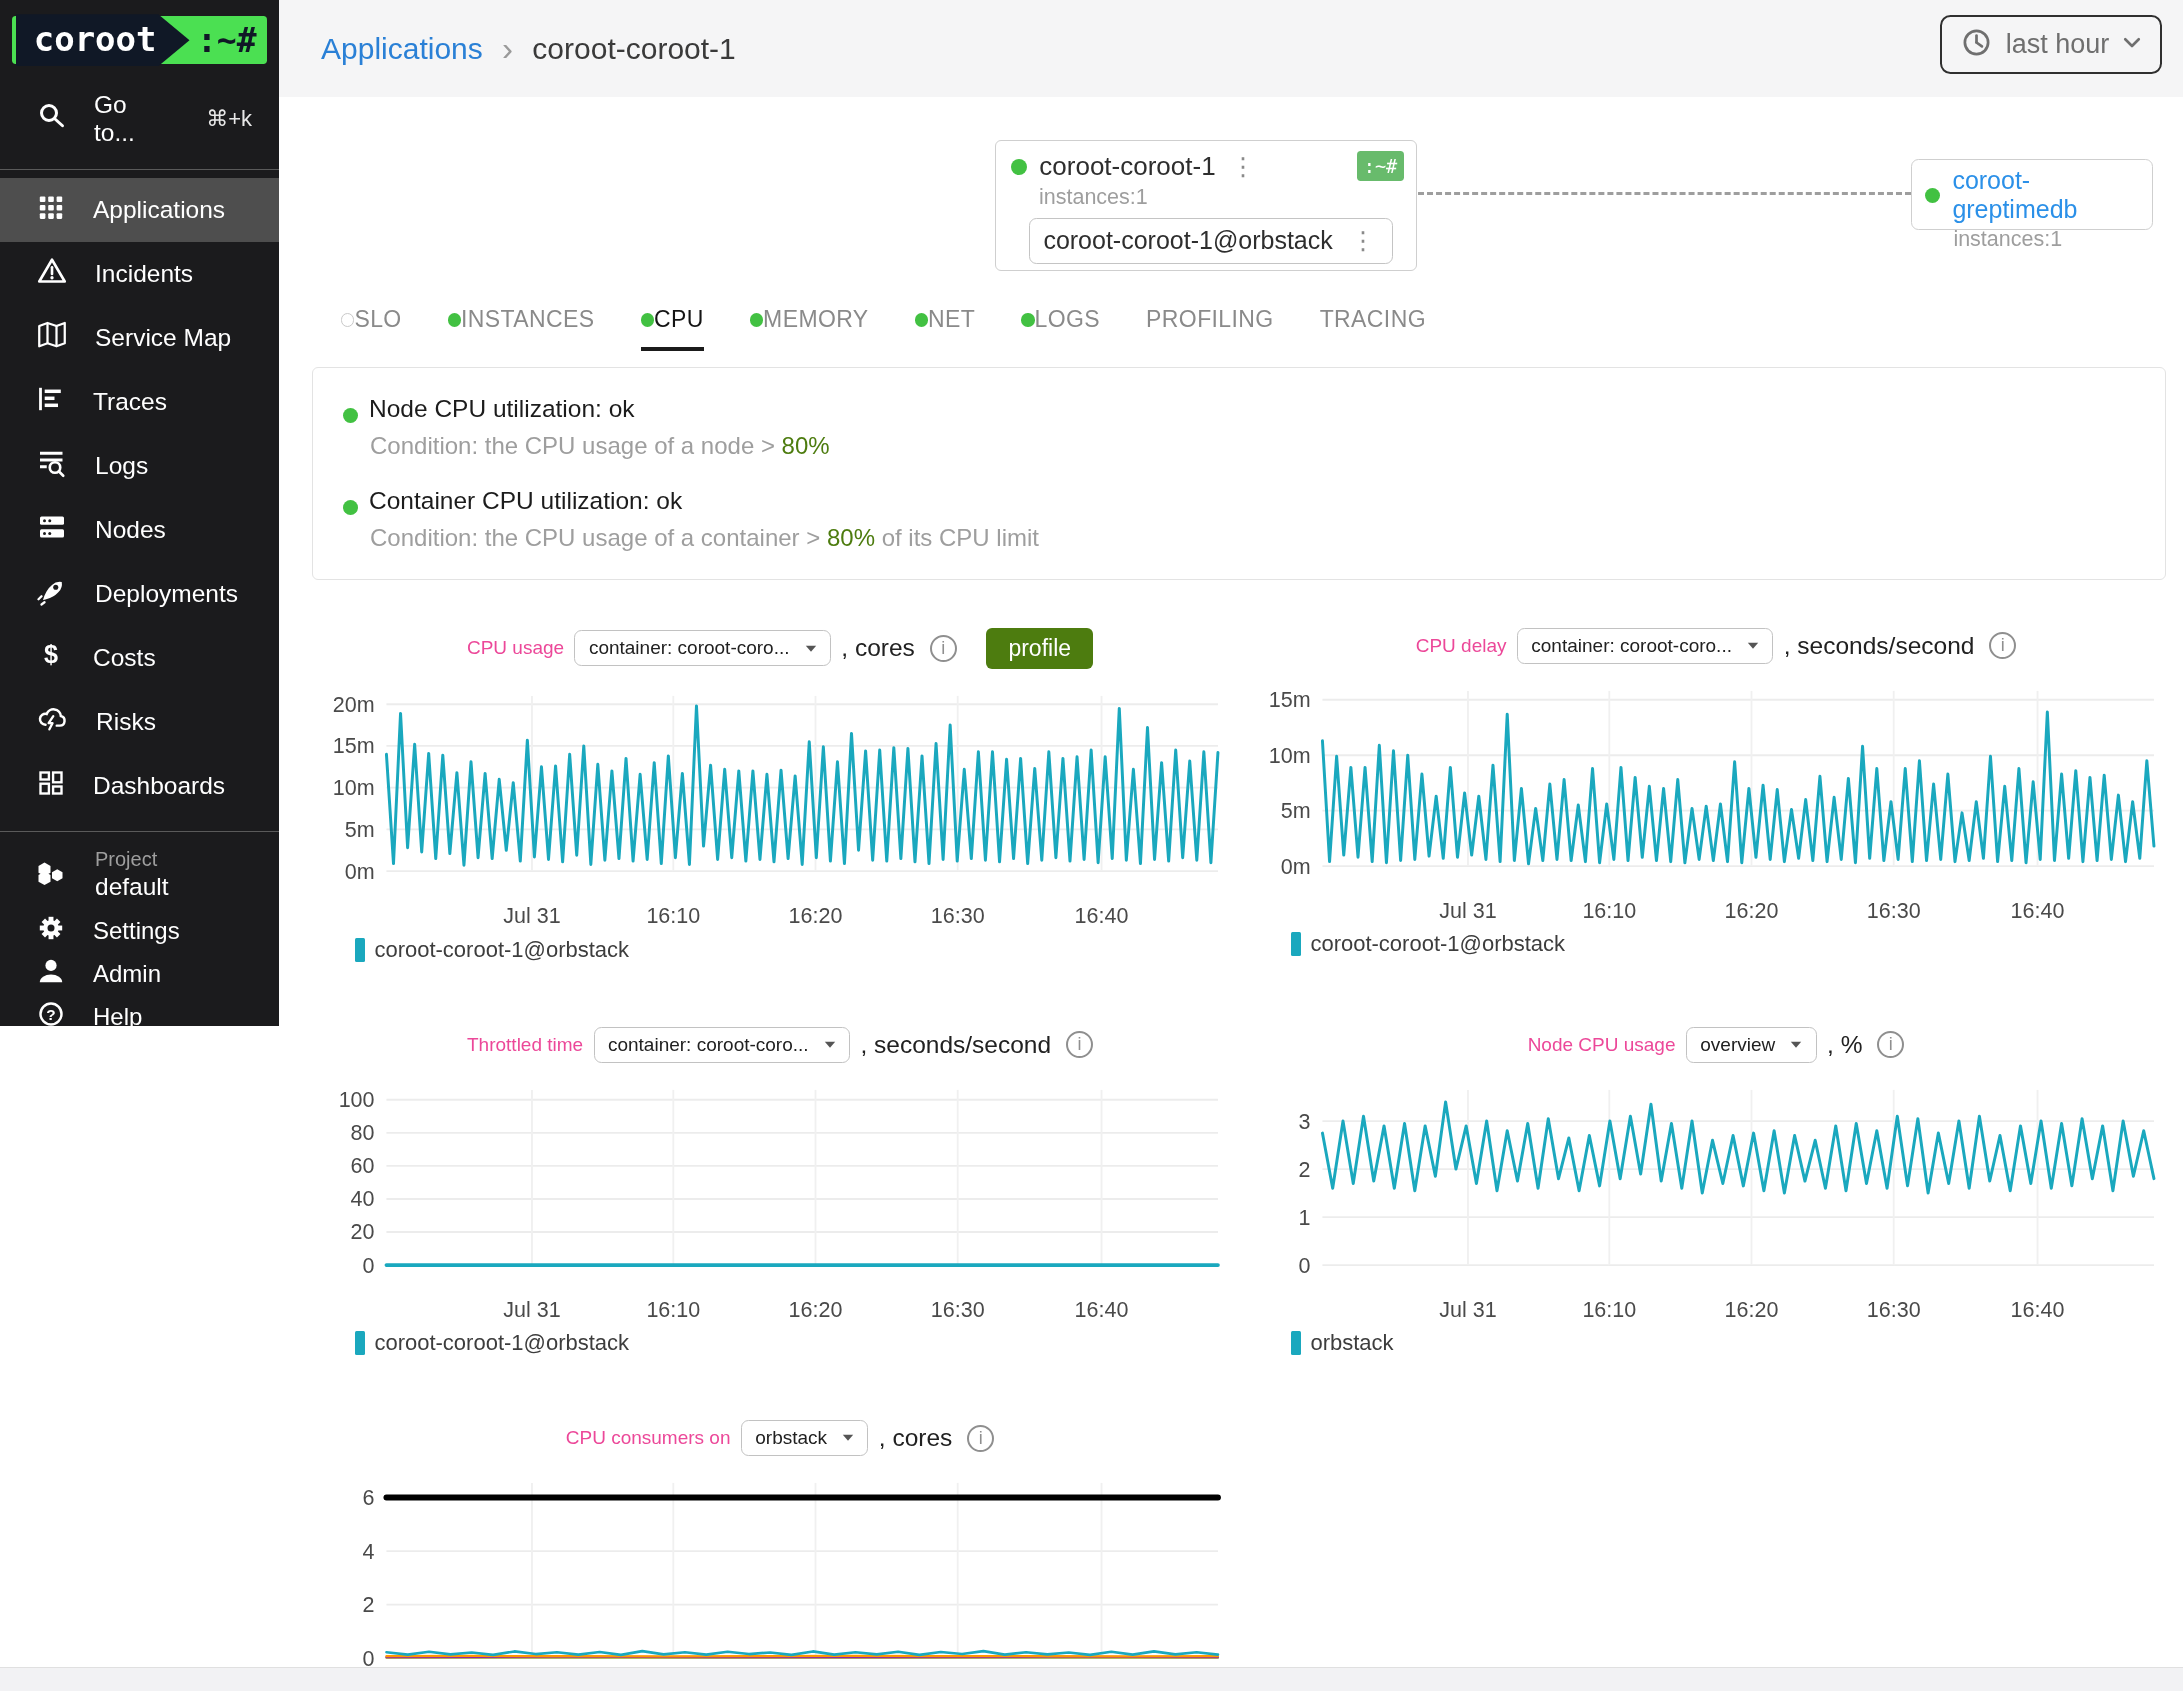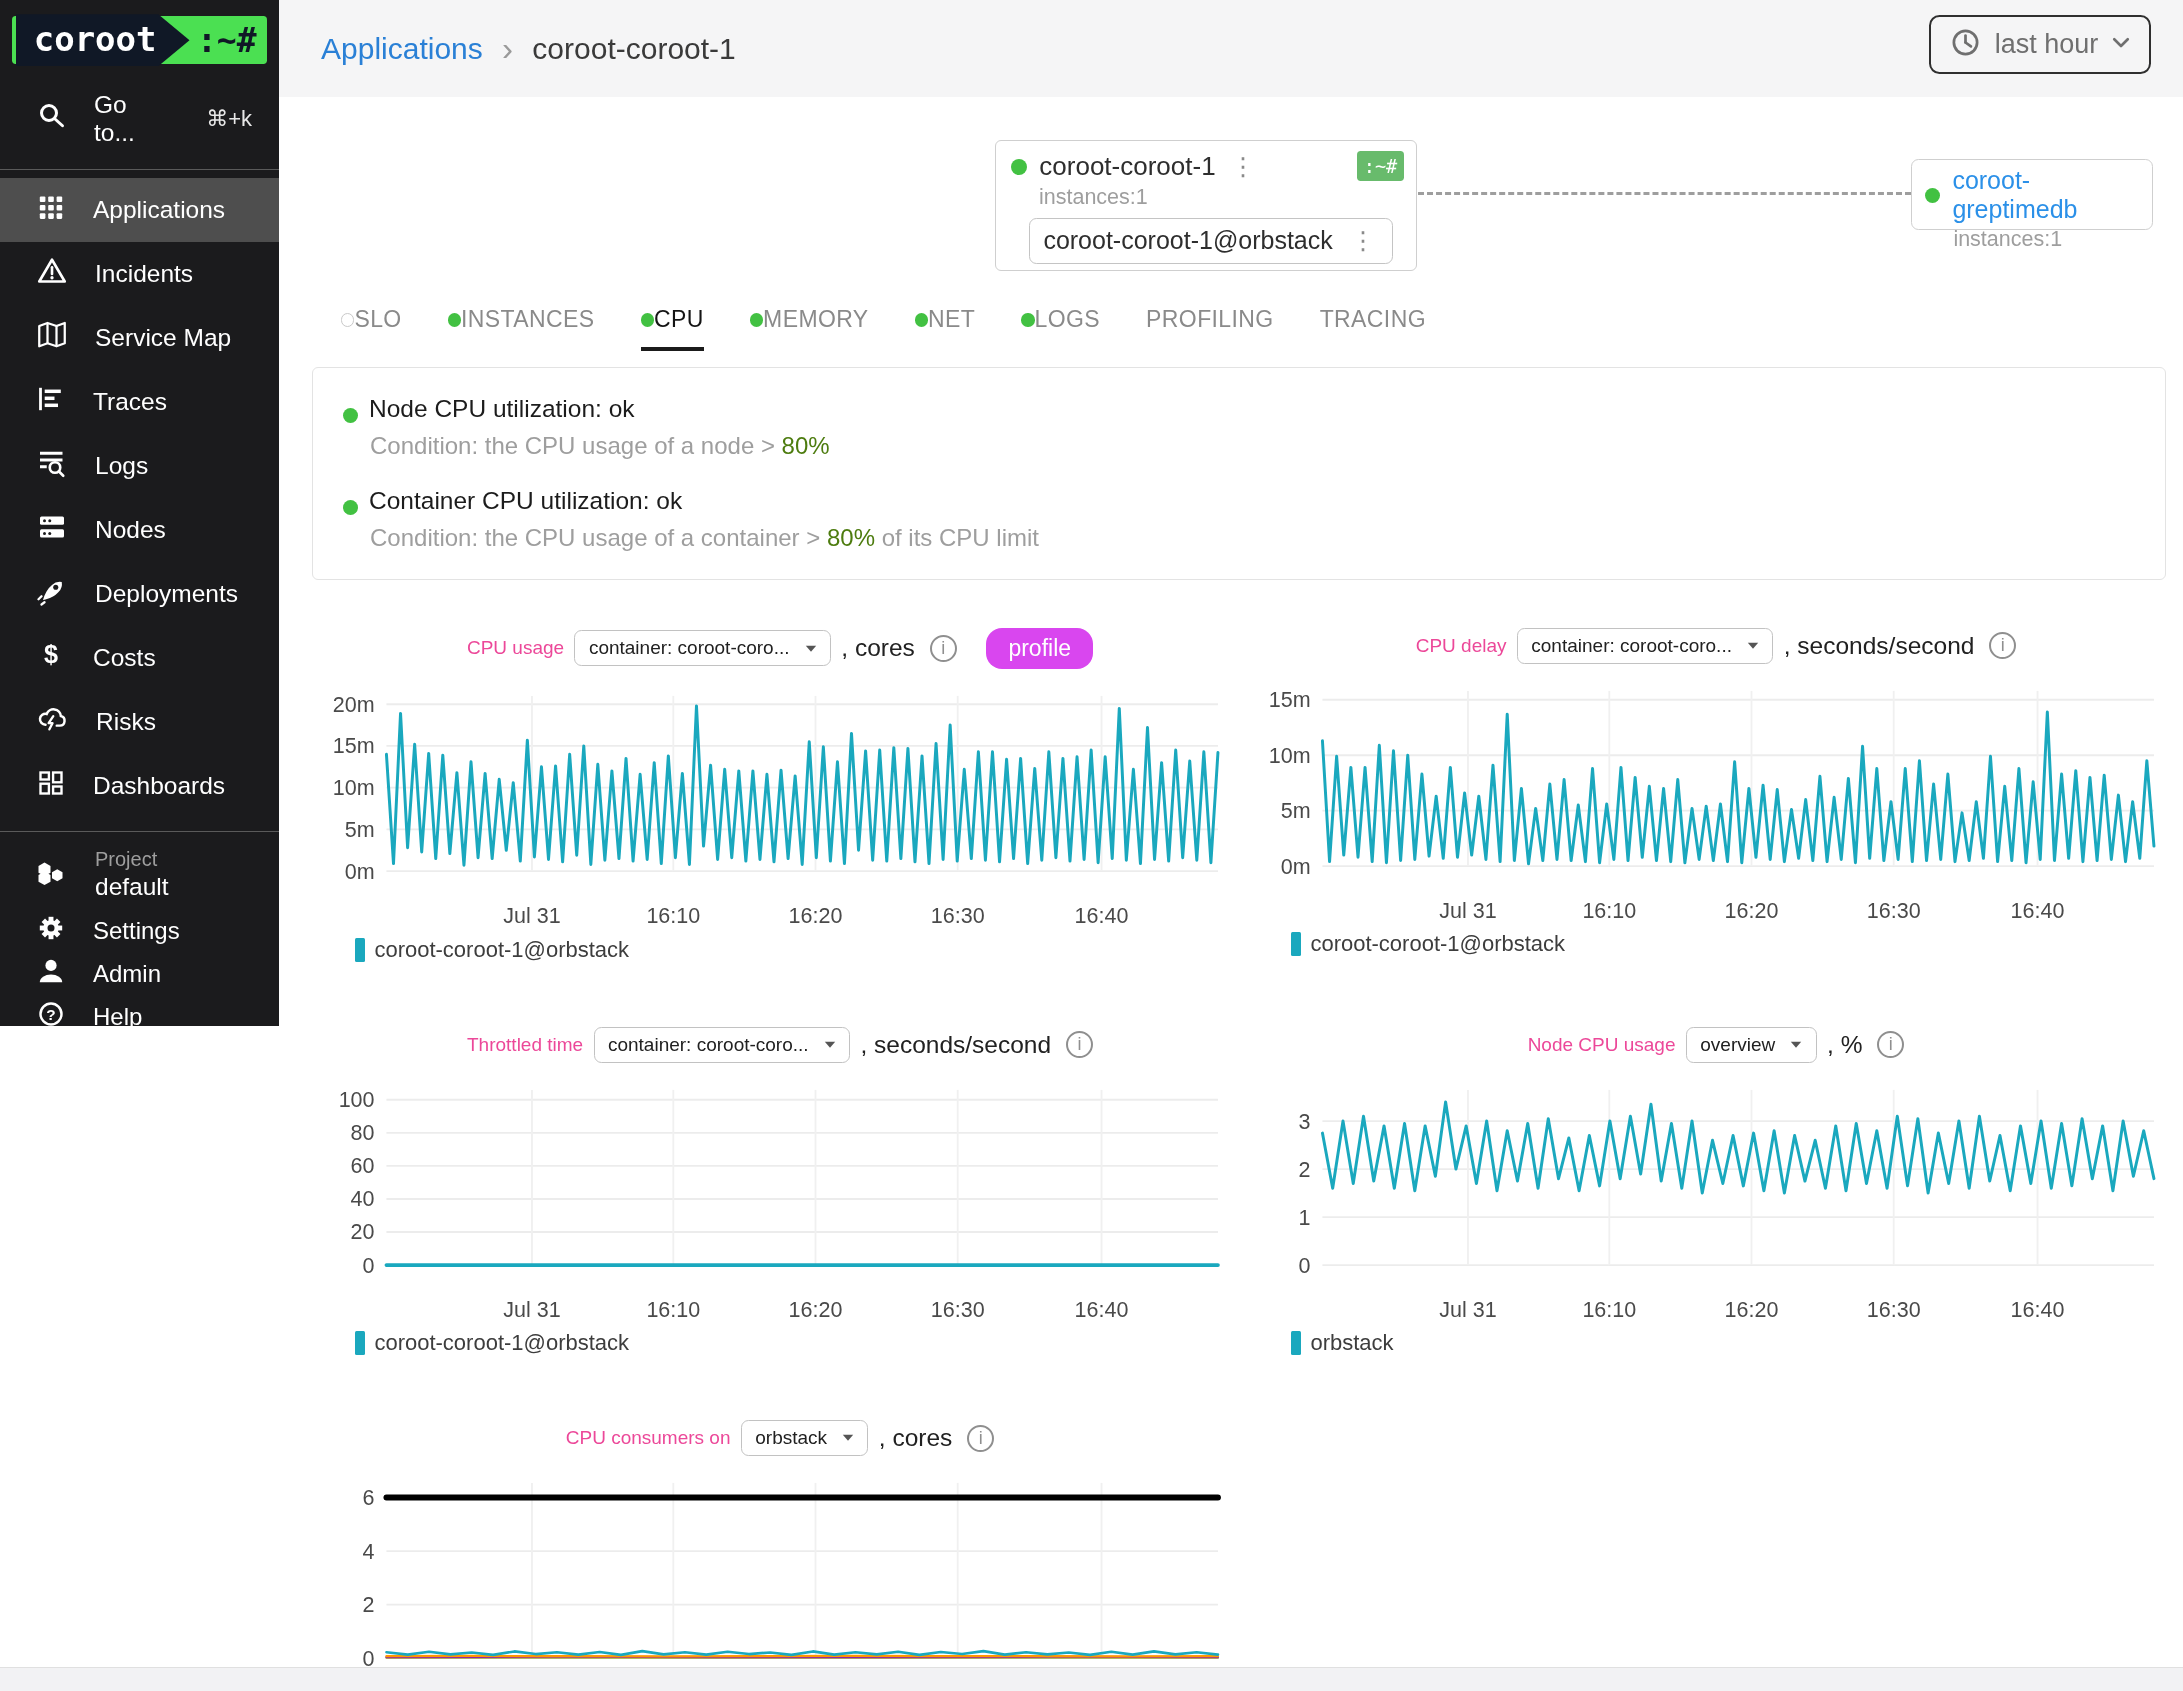--- a/index.html
+++ b/index.html
@@ -26,21 +26,21 @@
   .project-value { font-size:24.5px; color:#fff; margin-top:1.5px; }
   .side-item.small { height:43px; font-size:24px; }
 
   
   .main { position:absolute; left:279px; top:0; width:1904px; height:1666px; background:#fff; }
   .topbar { position:relative; height:97px; background:#f5f5f6; display:flex; align-items:center; padding-left:42px; }
   .breadcrumb { display:flex; align-items:center; gap:19.3px; }
   .crumb-link { color:#2a80d6; font-size:30px; cursor:pointer; }
   .crumb-sep { color:#9a9a9a; font-size:33px; }
   .crumb-current { color:#3a3a3a; font-size:30px; }
-  .time-btn { position:absolute; right:32px; top:15px; display:flex; align-items:center; gap:13.4px; border:2.2px solid #2f2f2f; border-radius:10.4px; padding:10.4px 19.3px; background:transparent; cursor:pointer; }
+  .time-btn { position:absolute; right:21px; top:15px; display:flex; align-items:center; gap:13.4px; border:2.2px solid #2f2f2f; border-radius:10.4px; padding:10.4px 19.3px; background:transparent; cursor:pointer; }
   .time-label { font-size:27px; color:#6f6f6f; }
 
   
   .svc-map { position:relative; height:199px; }
   .svc-card-main { position:absolute; left:716px; top:43px; width:422px; height:131px; background:#fff; border:1.5px solid #cfcfcf; border-radius:6px; padding:10.4px 15px; }
   .svc-row1 { display:flex; align-items:center; gap:12px; }
   .dot-green { width:16.3px; height:16.3px; border-radius:50%; background:#42c142; flex:0 0 auto; }
   .svc-name { font-size:26px; color:#2e2e2e; }
   .svc-name-link { font-size:25px; color:#2b90e8; cursor:pointer; }
   .dots-v { color:#8a8a8a; font-size:25px; padding:0 3px; cursor:pointer; }
@@ -72,21 +72,21 @@
 
   
   .charts-grid { display:grid; grid-template-columns:936px 936px; margin:48px 0 0 33px; row-gap:64px; }
   .chart-block { width:936px; }
   .chart-header { display:flex; align-items:center; justify-content:center; gap:10.4px; margin-bottom:15px; }
   .chart-title { font-size:19px; color:#ec4899; }
   .chart-select { display:flex; align-items:center; gap:15px; border:1.5px solid #c2c2c2; border-radius:7.4px; padding:6px 13.4px; cursor:pointer; background:#fff; }
   .chart-select-label { font-size:19px; color:#212121; white-space:nowrap; }
   .chart-suffix { font-size:24.5px; color:#212121; }
   .info-icon { width:27px; height:27px; border:2.2px solid #8f8f8f; border-radius:50%; display:inline-flex; align-items:center; justify-content:center; font-size:18px; color:#8f8f8f; margin-left:4.5px; cursor:pointer; }
-  .profile-btn { margin-left:19.3px; background:#d946ef; color:#fff; font-size:23px; border:none; border-radius:16px; padding:7.4px 22px; cursor:pointer; font-family:"Liberation Sans", sans-serif; }
+  .profile-btn { margin-left:19.3px; background:#4d7c0f; color:#fff; font-size:23px; border:none; border-radius:6px; padding:7.4px 22px; cursor:pointer; font-family:"Liberation Sans", sans-serif; }
   .chart-svg { display:block; }
   .chart-legend { display:flex; flex-wrap:wrap; column-gap:28px; row-gap:10.4px; margin:7.4px 0 0 43px; max-width:847px; }
   .legend-item { display:flex; align-items:center; gap:9px; font-size:22px; color:#3d3d3d; }
   .legend-swatch { width:10.4px; height:24px; border-radius:1.5px; }
 
   .footer-strip { position:absolute; left:0; bottom:0; width:2183px; height:25px; background:#f2f2f4; border-top:0.7px solid #e0e0e0; }
 </style>
 </head>
 <body>
 

